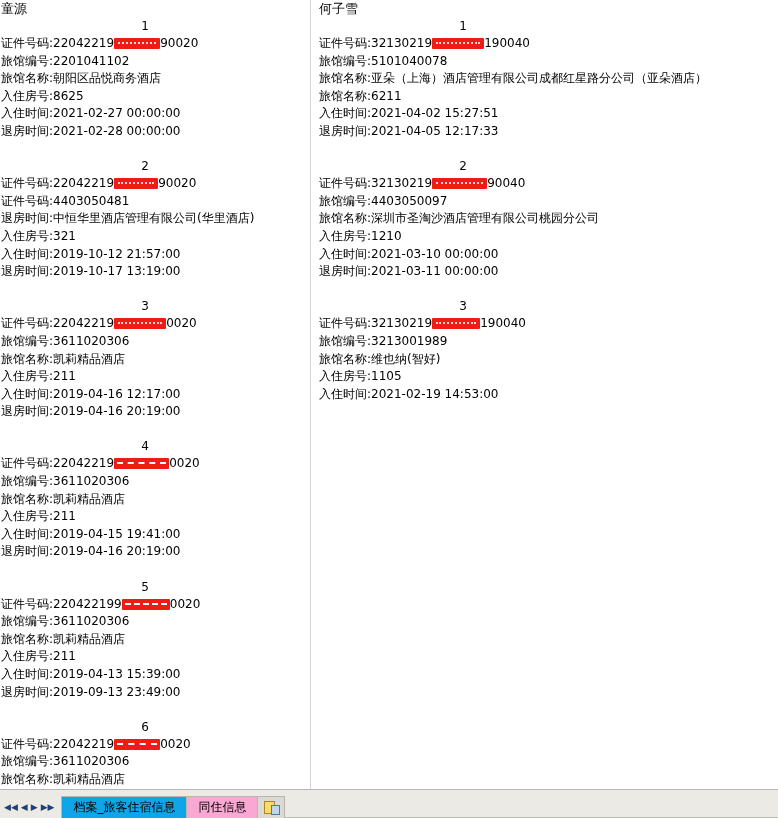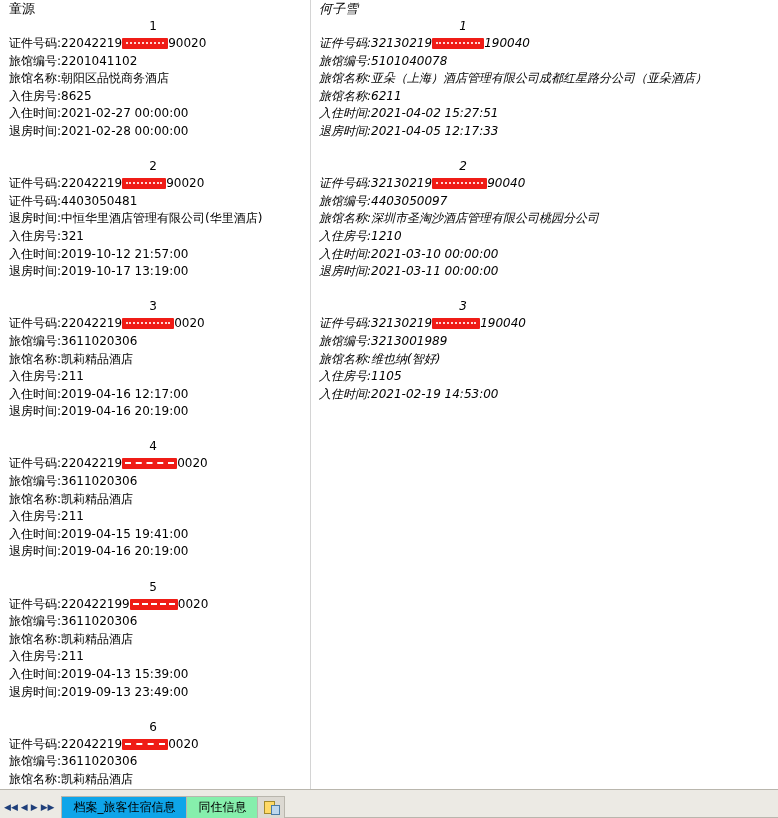--- a/index.html
+++ b/index.html
@@ -22,22 +22,22 @@
     top: 0;
     width: 778px;
     height: 790px;
     overflow: hidden;
   }
   .col {
     position: absolute;
     top: 0;
     width: 311px;
   }
-  .col-left { left: 8px; }
-  .col-right { left: 318px; font-style: italic; }
+  .col-left { left: 0; }
+  .col-right { left: 318px; }
   .col-name {
     font-size: 13px;
     line-height: 18px;
     height: 18px;
     padding-left: 1px;
     white-space: nowrap;
   }
   .record {
     margin: 0;
   }
@@ -132,21 +132,21 @@
     display: flex;
     align-items: flex-end;
     height: 22px;
   }
   .tab {
     position: relative;
     font-size: 12px;
     line-height: 20px;
     padding: 0 10px 0 12px;
     height: 21px;
-    background: #86efac;
+    background: #f9a8d4;
     border: 1px solid #b9b6ad;
     border-bottom: none;
     margin-right: -1px;
     color: #000;
     white-space: nowrap;
   }
   .tab.active {
     background: #0ea5e9;
     font-weight: normal;
     z-index: 2;

